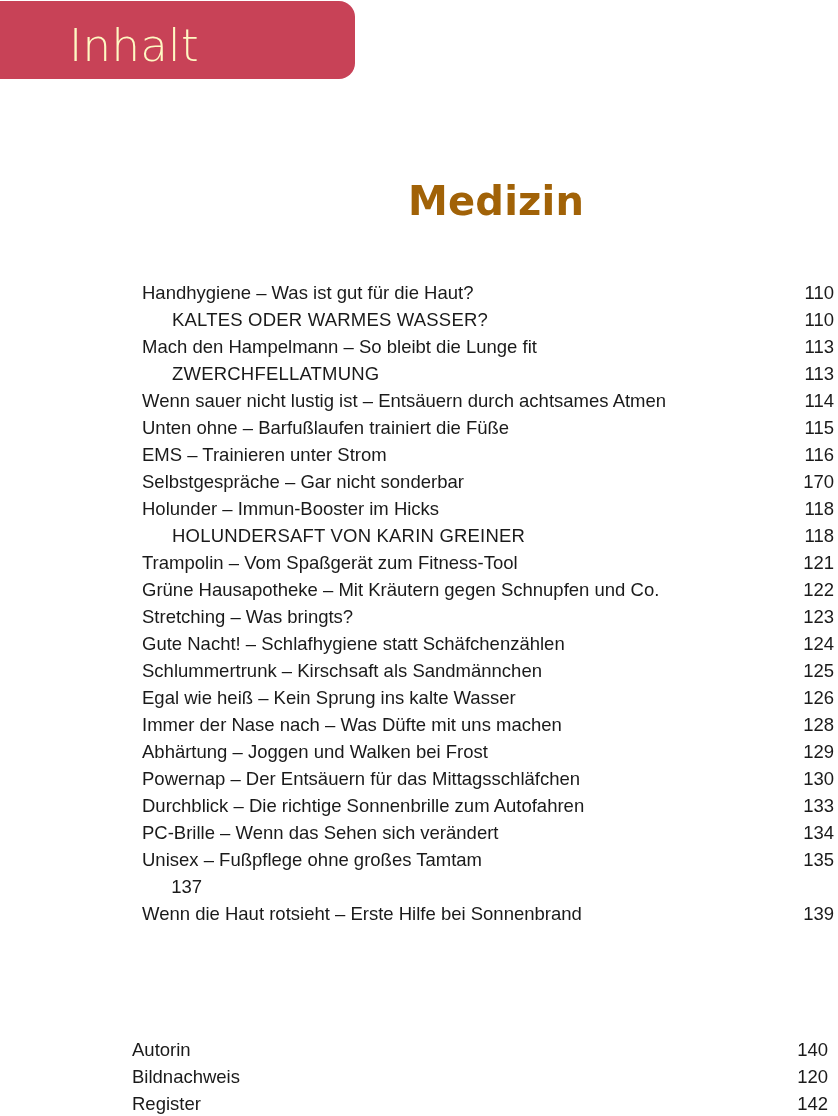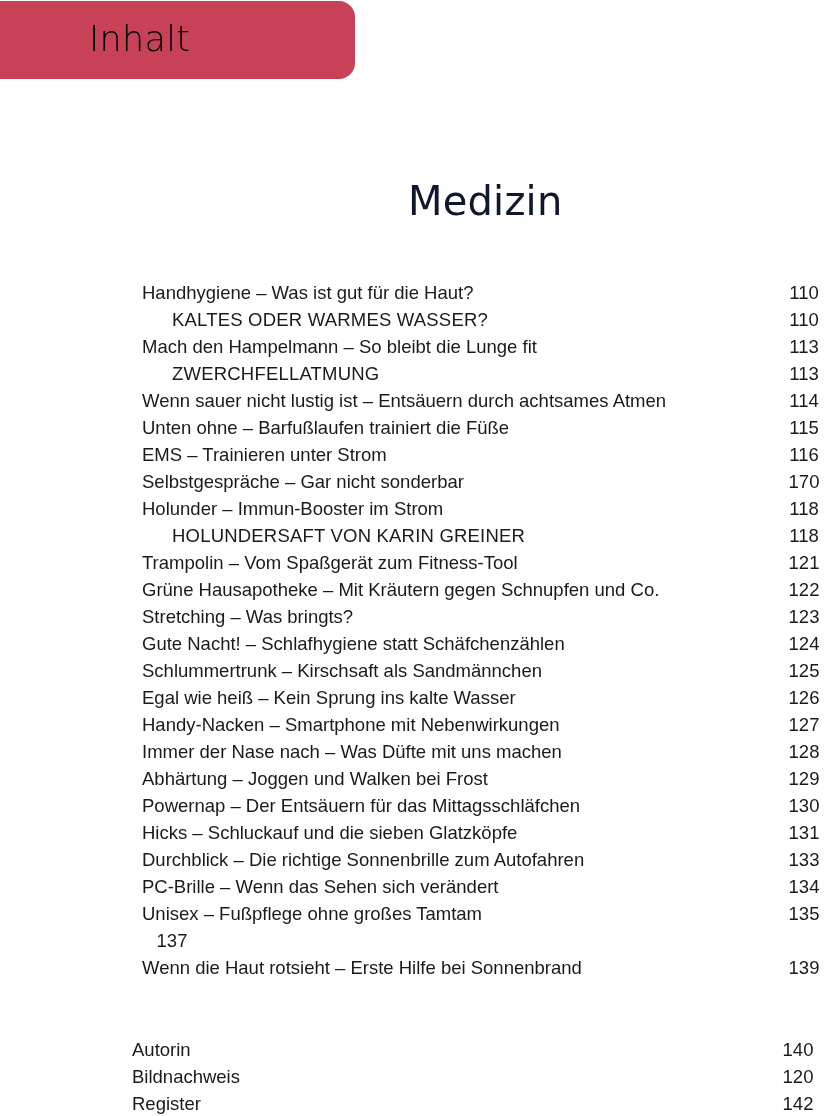--- a/index.html
+++ b/index.html
@@ -1,28 +1,28 @@
 <!DOCTYPE html>
 <html><head>
   <meta charset="utf-8">
   <style>
     html, body { margin:0; padding:0; background:#ffffff; }
     body { width:838px; height:1116px; position:relative; overflow:hidden;
            font-family:"Liberation Sans", "DejaVu Sans", sans-serif; color:#1a1a1a; }
     .tab { position:absolute; left:0; top:1px; width:355px; height:78px;
            background:#c84257; border-radius:0 16px 16px 0; }
-    .tab-label { position:absolute; left:69px; top:18px; font-size:35px; color:#000000;
-                 font-family:"DejaVu Sans", sans-serif; font-weight:300; letter-spacing:0.3px;margin-left:20px; }
-    .section-title { position:absolute; left:408px; top:178px; font-size:40px; font-weight:normal;
-                     color:#0f172a; font-family:"DejaVu Sans", sans-serif; letter-spacing:0.2px; }
+    .tab-label { position:absolute; left:69px; top:18px; font-size:45px; color:#fef9c3;
+                 font-family:"DejaVu Sans", sans-serif; font-weight:300; letter-spacing:0.3px; }
+    .section-title { position:absolute; left:408px; top:178px; font-size:40px; font-weight:bold;
+                     color:#a16207; font-family:"DejaVu Sans", sans-serif; letter-spacing:0.2px; }
     .toc { position:absolute; left:142px; top:279px; width:692px; }
     .row { display:flex; justify-content:space-between; height:27px; line-height:27px;
            font-size:18.5px; font-family:"Liberation Sans", sans-serif; white-space:nowrap; }
     .row.sub .title { padding-left:30px; letter-spacing:0.2px; }
-    .row .page { text-align:center; width:60px; }
+    .row .page { text-align:right; width:60px; }
     .back { position:absolute; left:132px; top:1036px; width:696px; }
   </style>
 </head>
 <body>
 
 <div class="tab">
   <span class="tab-label">Inhalt</span>
 </div>
 
 <div class="section-title">Medizin</div>
@@ -54,21 +54,21 @@
     </div>
   <div class="row">
       <span class="title">EMS – Trainieren unter Strom</span>
       <span class="page">116</span>
     </div>
   <div class="row">
       <span class="title">Selbstgespräche – Gar nicht sonderbar</span>
       <span class="page">170</span>
     </div>
   <div class="row">
-      <span class="title">Holunder – Immun-Booster im Strom</span>
+      <span class="title">Holunder – Immun-Booster im Hicks</span>
       <span class="page">118</span>
     </div>
   <div class="row sub">
       <span class="title">HOLUNDERSAFT VON KARIN GREINER</span>
       <span class="page">118</span>
     </div>
   <div class="row">
       <span class="title">Trampolin – Vom Spaßgerät zum Fitness-Tool</span>
       <span class="page">121</span>
     </div>
@@ -86,38 +86,30 @@
     </div>
   <div class="row">
       <span class="title">Schlummertrunk – Kirschsaft als Sandmännchen</span>
       <span class="page">125</span>
     </div>
   <div class="row">
       <span class="title">Egal wie heiß – Kein Sprung ins kalte Wasser</span>
       <span class="page">126</span>
     </div>
   <div class="row">
-      <span class="title">Handy-Nacken – Smartphone mit Nebenwirkungen</span>
-      <span class="page">127</span>
-    </div>
-  <div class="row">
       <span class="title">Immer der Nase nach – Was Düfte mit uns machen</span>
       <span class="page">128</span>
     </div>
   <div class="row">
       <span class="title">Abhärtung – Joggen und Walken bei Frost</span>
       <span class="page">129</span>
     </div>
   <div class="row">
       <span class="title">Powernap – Der Entsäuern für das Mittagsschläfchen</span>
       <span class="page">130</span>
-    </div>
-  <div class="row">
-      <span class="title">Hicks – Schluckauf und die sieben Glatzköpfe</span>
-      <span class="page">131</span>
     </div>
   <div class="row">
       <span class="title">Durchblick – Die richtige Sonnenbrille zum Autofahren</span>
       <span class="page">133</span>
     </div>
   <div class="row">
       <span class="title">PC-Brille – Wenn das Sehen sich verändert</span>
       <span class="page">134</span>
     </div>
   <div class="row">

